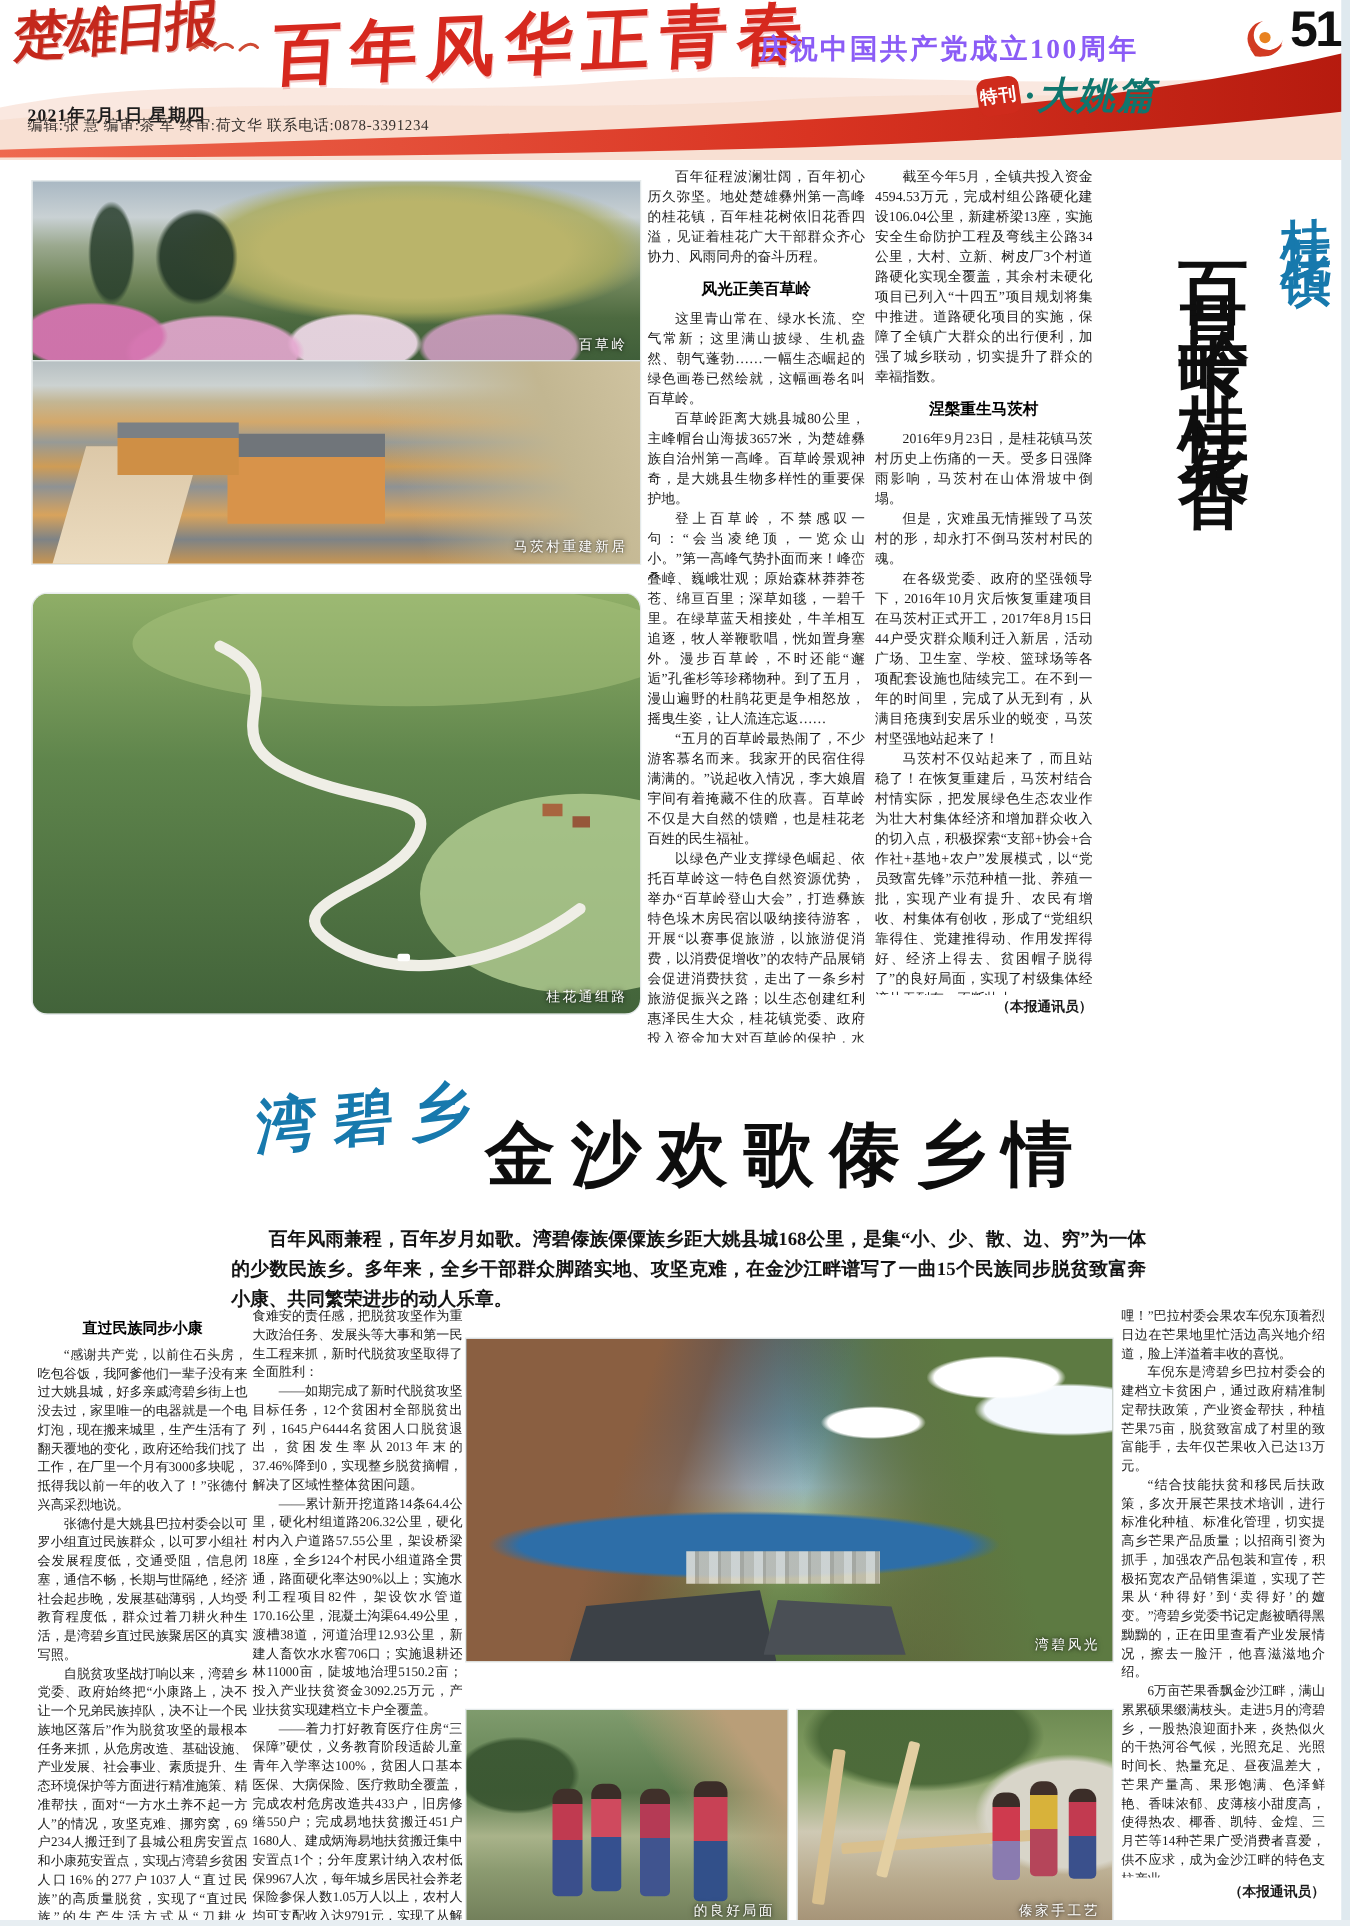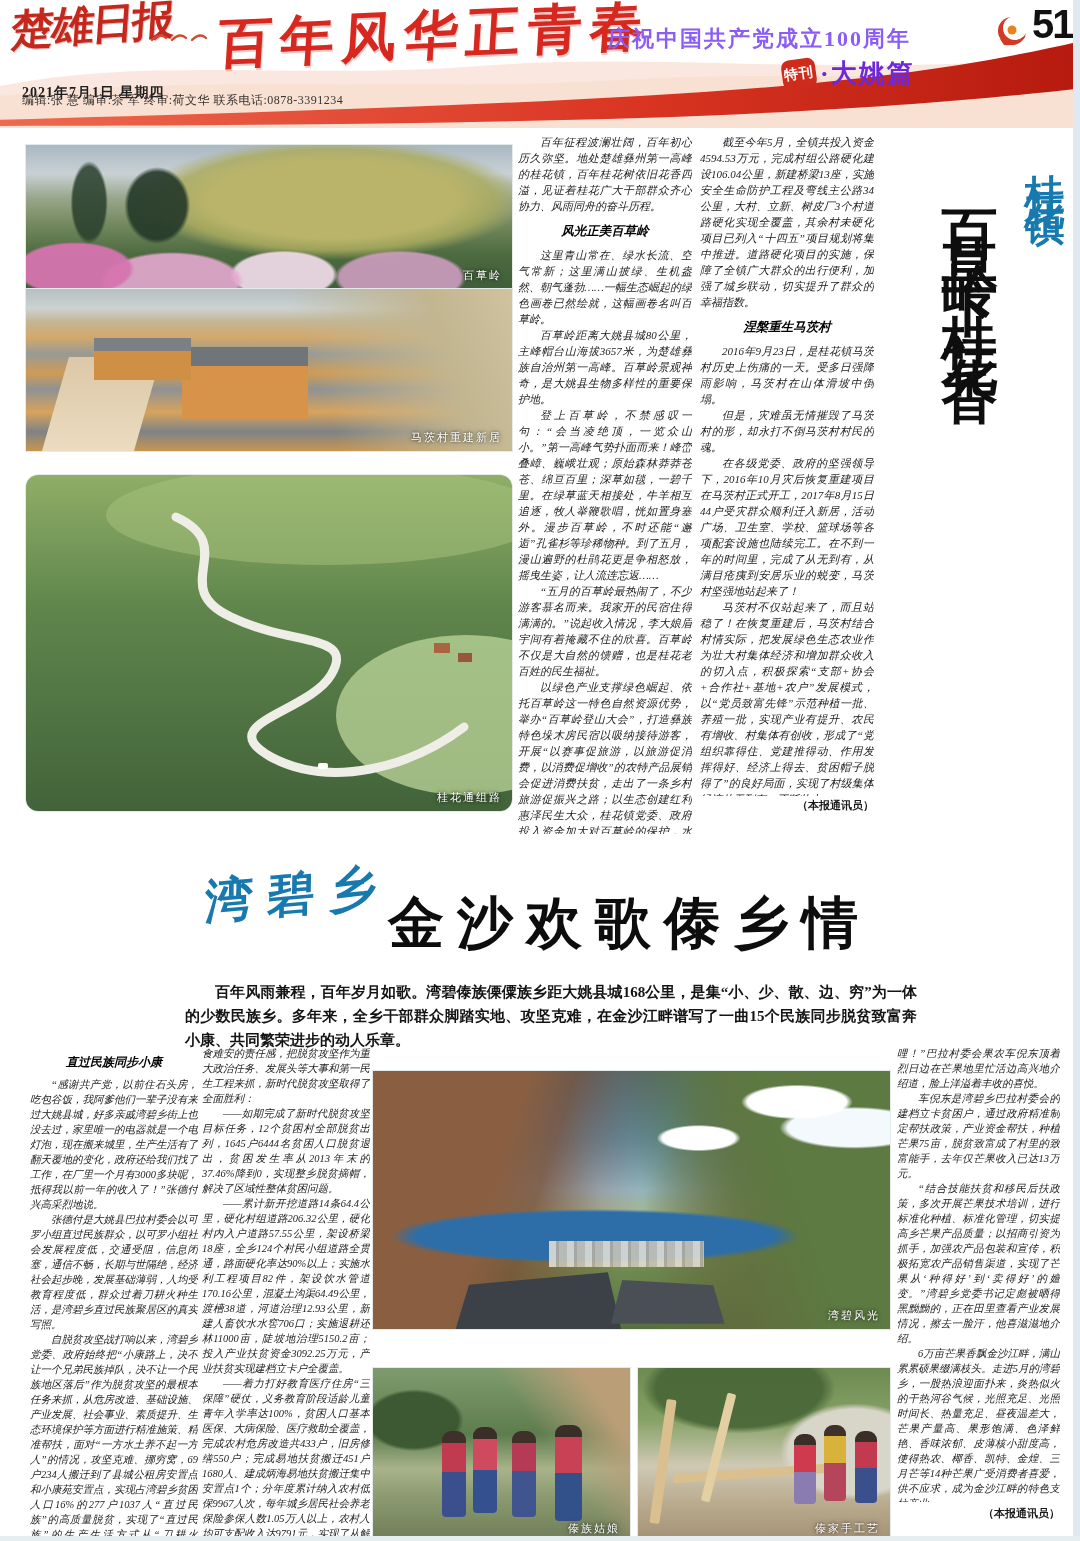--- a/index.html
+++ b/index.html
@@ -19,21 +19,21 @@
   .date-line{left:22px;top:84px;font-size:14px;font-weight:bold;color:#1d1d1d;letter-spacing:1px;}
   .staff-line{left:22px;top:92px;font-size:12px;color:#37322f;letter-spacing:.5px;}
   .main-title{left:218px;top:8px;font-size:54px;font-weight:900;color:#d6281e;
     letter-spacing:8px;transform:rotate(-2.5deg) skewX(-6deg);line-height:1;
     text-shadow:1px 2px 0 rgba(214,40,30,.25);}
   .subtitle{left:608px;top:24px;font-size:22px;font-weight:900;color:#8b5cf6;letter-spacing:2px;}
   .badge-row{left:782px;top:56px;display:flex;align-items:center;gap:4px;}
   .badge{width:34px;height:30px;background:#cf2b1c;color:#fff;border-radius:8px;
     font-size:14px;font-weight:bold;display:flex;align-items:center;justify-content:center;
     transform:rotate(-8deg);letter-spacing:1px;}
-  .edition{font-size:26px;font-weight:900;color:#6d28d9;letter-spacing:2px;}
+  .edition{font-size:30px;font-weight:900;color:#0f766e;letter-spacing:2px;font-style:italic;}
   .emblem{left:995px;top:12px;width:36px;height:36px;}
   .page-number{left:1032px;top:2px;font-size:40px;font-weight:900;color:#111;
     font-family:"Liberation Sans",sans-serif;letter-spacing:-2px;}
   
   .photo{overflow:hidden;border:1px solid #e4e9ea;}
   .photo-cap{position:absolute;right:10px;bottom:6px;color:#fff;font-size:11px;
     letter-spacing:2px;text-shadow:0 0 3px rgba(0,0,0,.75),0 0 6px rgba(0,0,0,.4);font-family:Liberation Mono, monospace;}
   
   #article1{left:0;top:132px;width:1080px;height:706px;}
   .photo1{left:25px;top:12px;width:486px;height:144px;
@@ -53,21 +53,21 @@
   .photo2 .road{position:absolute;left:6%;top:42%;width:19%;height:60%;
     background:linear-gradient(180deg,#dcc8a8,#ecdcc0);transform:skewX(-16deg);}
   .photo2 .bld1{position:absolute;left:56%;top:40%;width:46%;height:62%;
     background:linear-gradient(180deg,#676c72 0 20%,#e09c4a 20% 58%,#b8ündigen 0, #c07f35 58% 61%,#e09c4a 61% 100%);}
   .photo2 .bld2{position:absolute;left:32%;top:36%;width:26%;height:44%;
     background:linear-gradient(180deg,#70757a 0 26%,#d8934a 26% 100%);}
   .photo2 .bld3{position:absolute;left:14%;top:30%;width:20%;height:26%;
     background:linear-gradient(180deg,#7b8085 0 30%,#cf8f45 30% 100%);}
   .photo3{left:25px;top:342px;width:486px;height:336px;border-radius:13px;}
   
-  .ncol{overflow:hidden;font-style:italic;}
+  .ncol{overflow:hidden;}
   .col-p,.col-c{font-size:11px;line-height:16px;text-align:justify;margin:0;color:#1b1b1b;}
   .col-p{text-indent:2em;}
   .col-h{text-align:center;font-weight:bold;font-size:12.5px;margin:9px 0 7px;color:#000;}
   #a1col1{left:518px;top:2px;width:174px;height:700px;}
   #a1col2{left:700px;top:2px;width:174px;height:662px;}
   .byline1{left:700px;top:666px;width:174px;text-align:right;font-size:11px;font-weight:bold;}
   .vlabel-blue{right:14px;top:10px;writing-mode:vertical-rl;text-orientation:upright;
     font-size:40px;font-weight:900;color:#1779ad;letter-spacing:16px;
     transform:skewY(-2deg);line-height:1.1;}
   .vheadline{right:80px;top:34px;writing-mode:vertical-rl;text-orientation:upright;
@@ -246,21 +246,21 @@
     <div class="roof1"></div>
     <div class="roof2"></div>
     <span class="photo-cap">湾碧风光</span>
   </div>
 
   <div class="abs photo photo-sm-left">
     <div class="fig f1"></div>
     <div class="fig f2"></div>
     <div class="fig f3"></div>
     <div class="fig f4"></div>
-    <span class="photo-cap">傣族姑娘</span>
+    <span class="photo-cap">的良好局面</span>
   </div>
 
   <div class="abs photo photo-sm-right">
     <div class="bar b1"></div>
     <div class="bar b2"></div>
     <div class="bar b3"></div>
     <div class="fig wf1"></div>
     <div class="fig wf2"></div>
     <div class="fig wf3"></div>
     <span class="photo-cap">傣家手工艺</span>

